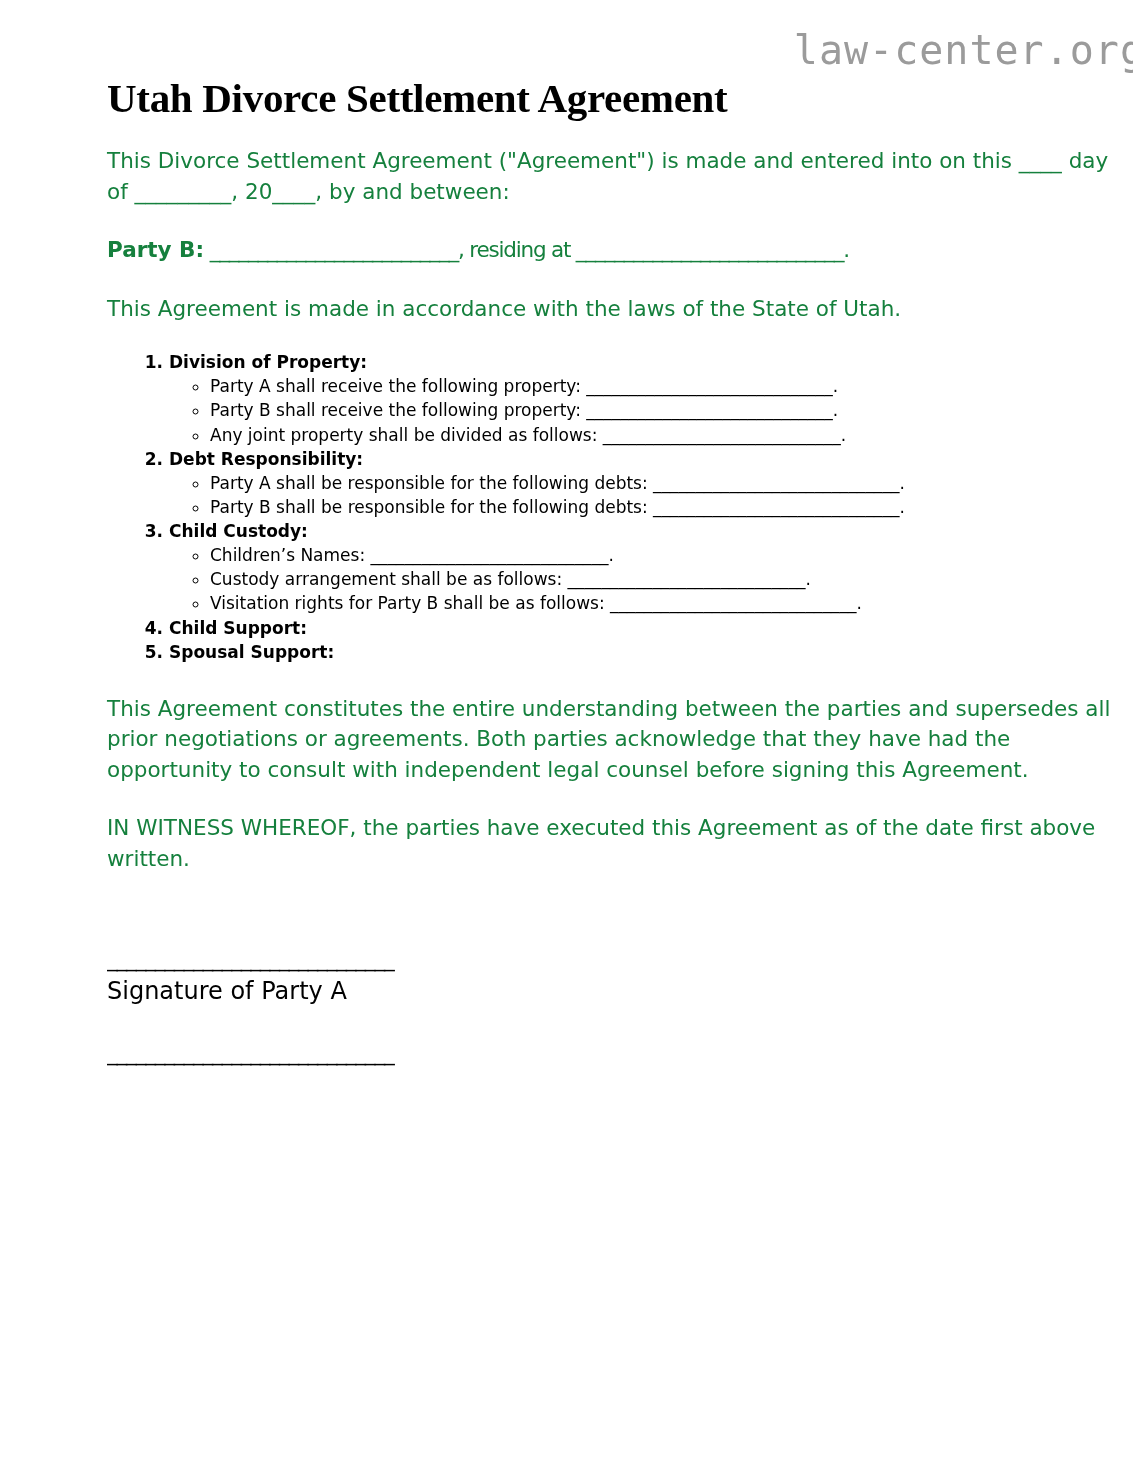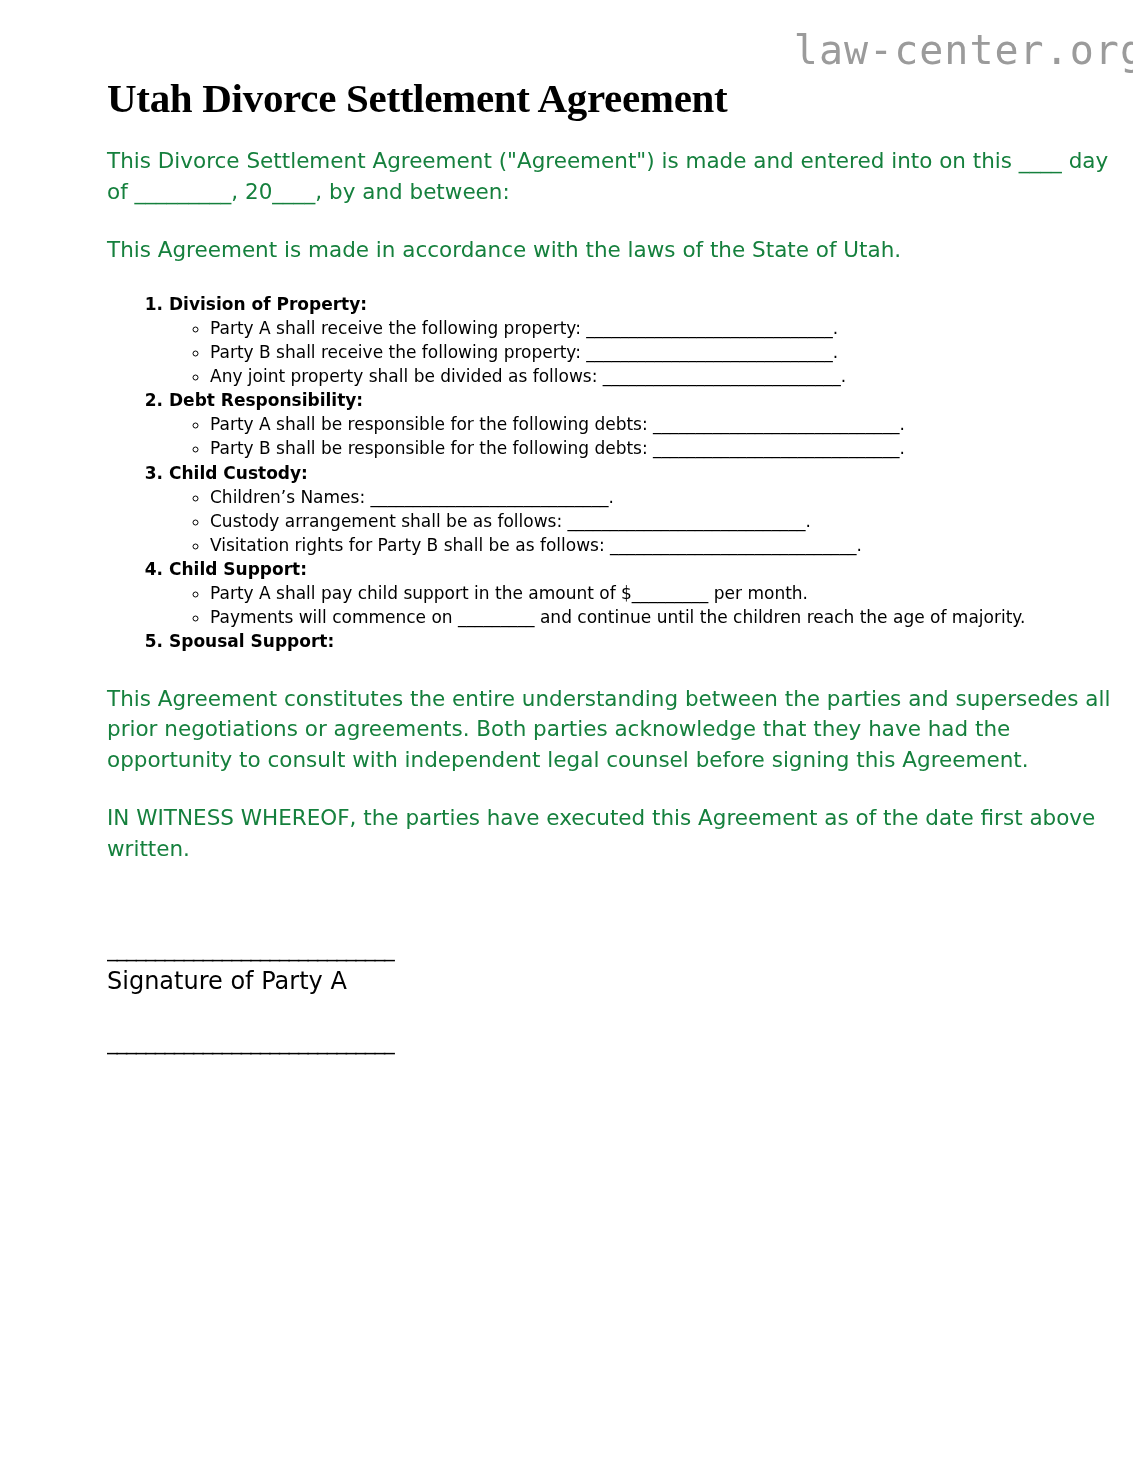--- a/index.html
+++ b/index.html
@@ -124,20 +124,21 @@
 
   <div class="watermark">law-center.org</div>
 
   <div class="content">
 
     <h1 class="doc-title">Utah Divorce Settlement Agreement</h1>
 
     <p class="para">This Divorce Settlement Agreement ("Agreement") is made and entered into on this ____ day of _________, 20____, by and between:</p>
 
 
+    <p class="para tight"><span class="bold">Party B:</span><span class="blank"> __________________________, residing at ____________________________.</span></p>
 
     <p class="para tight">This Agreement is made in accordance with the laws of the State of Utah.</p>
 
 
     <ol class="terms">
       <li>
         <span class="item-label">Division of Property:</span>
         <ul class="subs">
           <li>Party A shall receive the following property: _____________________________.</li>
           <li>Party B shall receive the following property: _____________________________.</li>
@@ -154,24 +155,20 @@
       <li>
         <span class="item-label">Child Custody:</span>
         <ul class="subs">
           <li>Children’s Names: ____________________________.</li>
           <li>Custody arrangement shall be as follows: ____________________________.</li>
           <li>Visitation rights for Party B shall be as follows: _____________________________.</li>
         </ul>
       </li>
       <li>
         <span class="item-label">Child Support:</span>
-        <ul class="subs">
-          <li>Party A shall pay child support in the amount of $_________ per month.</li>
-          <li>Payments will commence on _________ and continue until the children reach the age of majority.</li>
-        </ul>
       </li>
       <li>
         <span class="item-label">Spousal Support:</span>
       </li>
     </ol>
 
     <p class="para" style="padding-top:30px;">This Agreement constitutes the entire understanding between the parties and supersedes all prior negotiations or agreements. Both parties acknowledge that they have had the opportunity to consult with independent legal counsel before signing this Agreement.</p>
 
     <p class="para tight">IN WITNESS WHEREOF, the parties have executed this Agreement as of the date first above written.</p>
 

